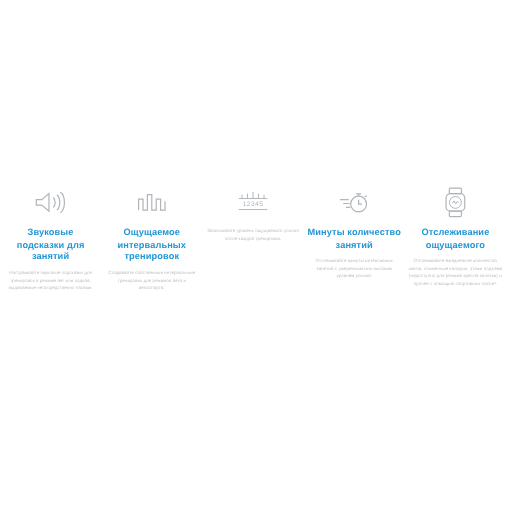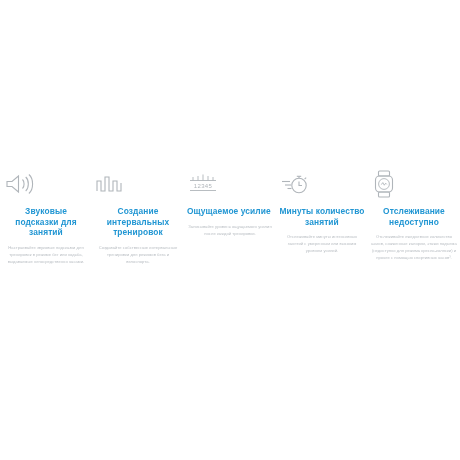--- a/index.html
+++ b/index.html
@@ -30,21 +30,21 @@
     flex-direction: row;
     align-items: flex-start;
     justify-content: flex-start;
   }
   .feature-col {
     width: 92px;
     padding: 0 3px;
     box-sizing: border-box;
     display: flex;
     flex-direction: column;
-    align-items: flex-start;
+    align-items: center;
     text-align: center;
   }
   .icon-wrap {
     height: 32px;
     display: flex;
     align-items: center;
     justify-content: center;
     margin-bottom: 6px;
   }
   .icon-wrap svg {
@@ -87,38 +87,37 @@
       <div class="feature-title">Звуковые подсказки для занятий</div>
       <div class="feature-desc">Настраивайте звуковые подсказки для тренировок в режиме бег или ходьба, выдаваемые непосредственно часами.</div>
     </div>
 
     <div class="feature-col">
       <div class="icon-wrap">
         <svg width="28" height="22" viewBox="0 0 28 22" fill="none" stroke="#b0b5ba" stroke-width="1.1">
           <path d="M2 18 V8 H6 V18 H10 V4 H14 V18 H18 V8 H22 V18 H26 V10"></path>
         </svg>
       </div>
-      <div class="feature-title">Создание интервальных тренировок</div>
+      <div class="feature-title">Ощущаемое интервальных тренировок</div>
       <div class="feature-desc">Создавайте собственные интервальные тренировки для режимов бега и велоспорта.</div>
     </div>
 
     <div class="feature-col">
       <div class="icon-wrap">
         <svg width="32" height="22" viewBox="0 0 32 22" fill="none" stroke="#b0b5ba" stroke-width="0.9">
           <line x1="3" y1="7.5" x2="29" y2="7.5"></line>
           <line x1="6" y1="7.5" x2="6" y2="4"></line>
           <line x1="11" y1="7.5" x2="11" y2="3"></line>
           <line x1="16" y1="7.5" x2="16" y2="1.5"></line>
           <line x1="21" y1="7.5" x2="21" y2="3"></line>
           <line x1="26" y1="7.5" x2="26" y2="4"></line>
           <text x="16" y="14.5" font-family="'Liberation Sans', sans-serif" font-size="6" fill="#b0b5ba" stroke="none" text-anchor="middle" letter-spacing="0.4">12345</text>
           <line x1="3" y1="17.5" x2="29" y2="17.5"></line>
         </svg>
       </div>
-      <div class="feature-title">Ощущаемое усилие</div>
       <div class="feature-desc">Записывайте уровень ощущаемого усилия после каждой тренировки.</div>
     </div>
 
     <div class="feature-col">
       <div class="icon-wrap">
         <svg width="32" height="24" viewBox="0 0 32 24" fill="none" stroke="#b0b5ba" stroke-width="1.1">
           <circle cx="20" cy="13.5" r="7.2"></circle>
           <path d="M20 9.5 V13.5 H23"></path>
           <path d="M17.8 4.3 H22.2"></path>
           <path d="M20 4.3 V6.3"></path>
@@ -135,18 +134,18 @@
     <div class="feature-col">
       <div class="icon-wrap">
         <svg width="26" height="30" viewBox="0 0 26 30" fill="none" stroke="#b0b5ba" stroke-width="1.1">
           <rect x="7.5" y="2" width="11" height="5" rx="1"></rect>
           <rect x="4.5" y="7" width="17" height="16" rx="4"></rect>
           <rect x="7.5" y="23" width="11" height="5" rx="1"></rect>
           <circle cx="13" cy="15" r="5.4" stroke-width="0.9"></circle>
           <path d="M10.3 15.6 L11.8 13.6 L13.3 16.2 L14.7 14.2 L15.8 15.4" stroke-width="0.9"></path>
         </svg>
       </div>
-      <div class="feature-title">Отслеживание недоступно</div>
+      <div class="feature-title">Отслеживание ощущаемого</div>
       <div class="feature-desc">Отслеживайте ежедневное количество шагов, сожженные калории, этажи подъема (недоступно для режима кресла-коляски) и прочее с помощью спортивных часов³.</div>
     </div>
 
   </div>
 </div>
 
 </body></html>

